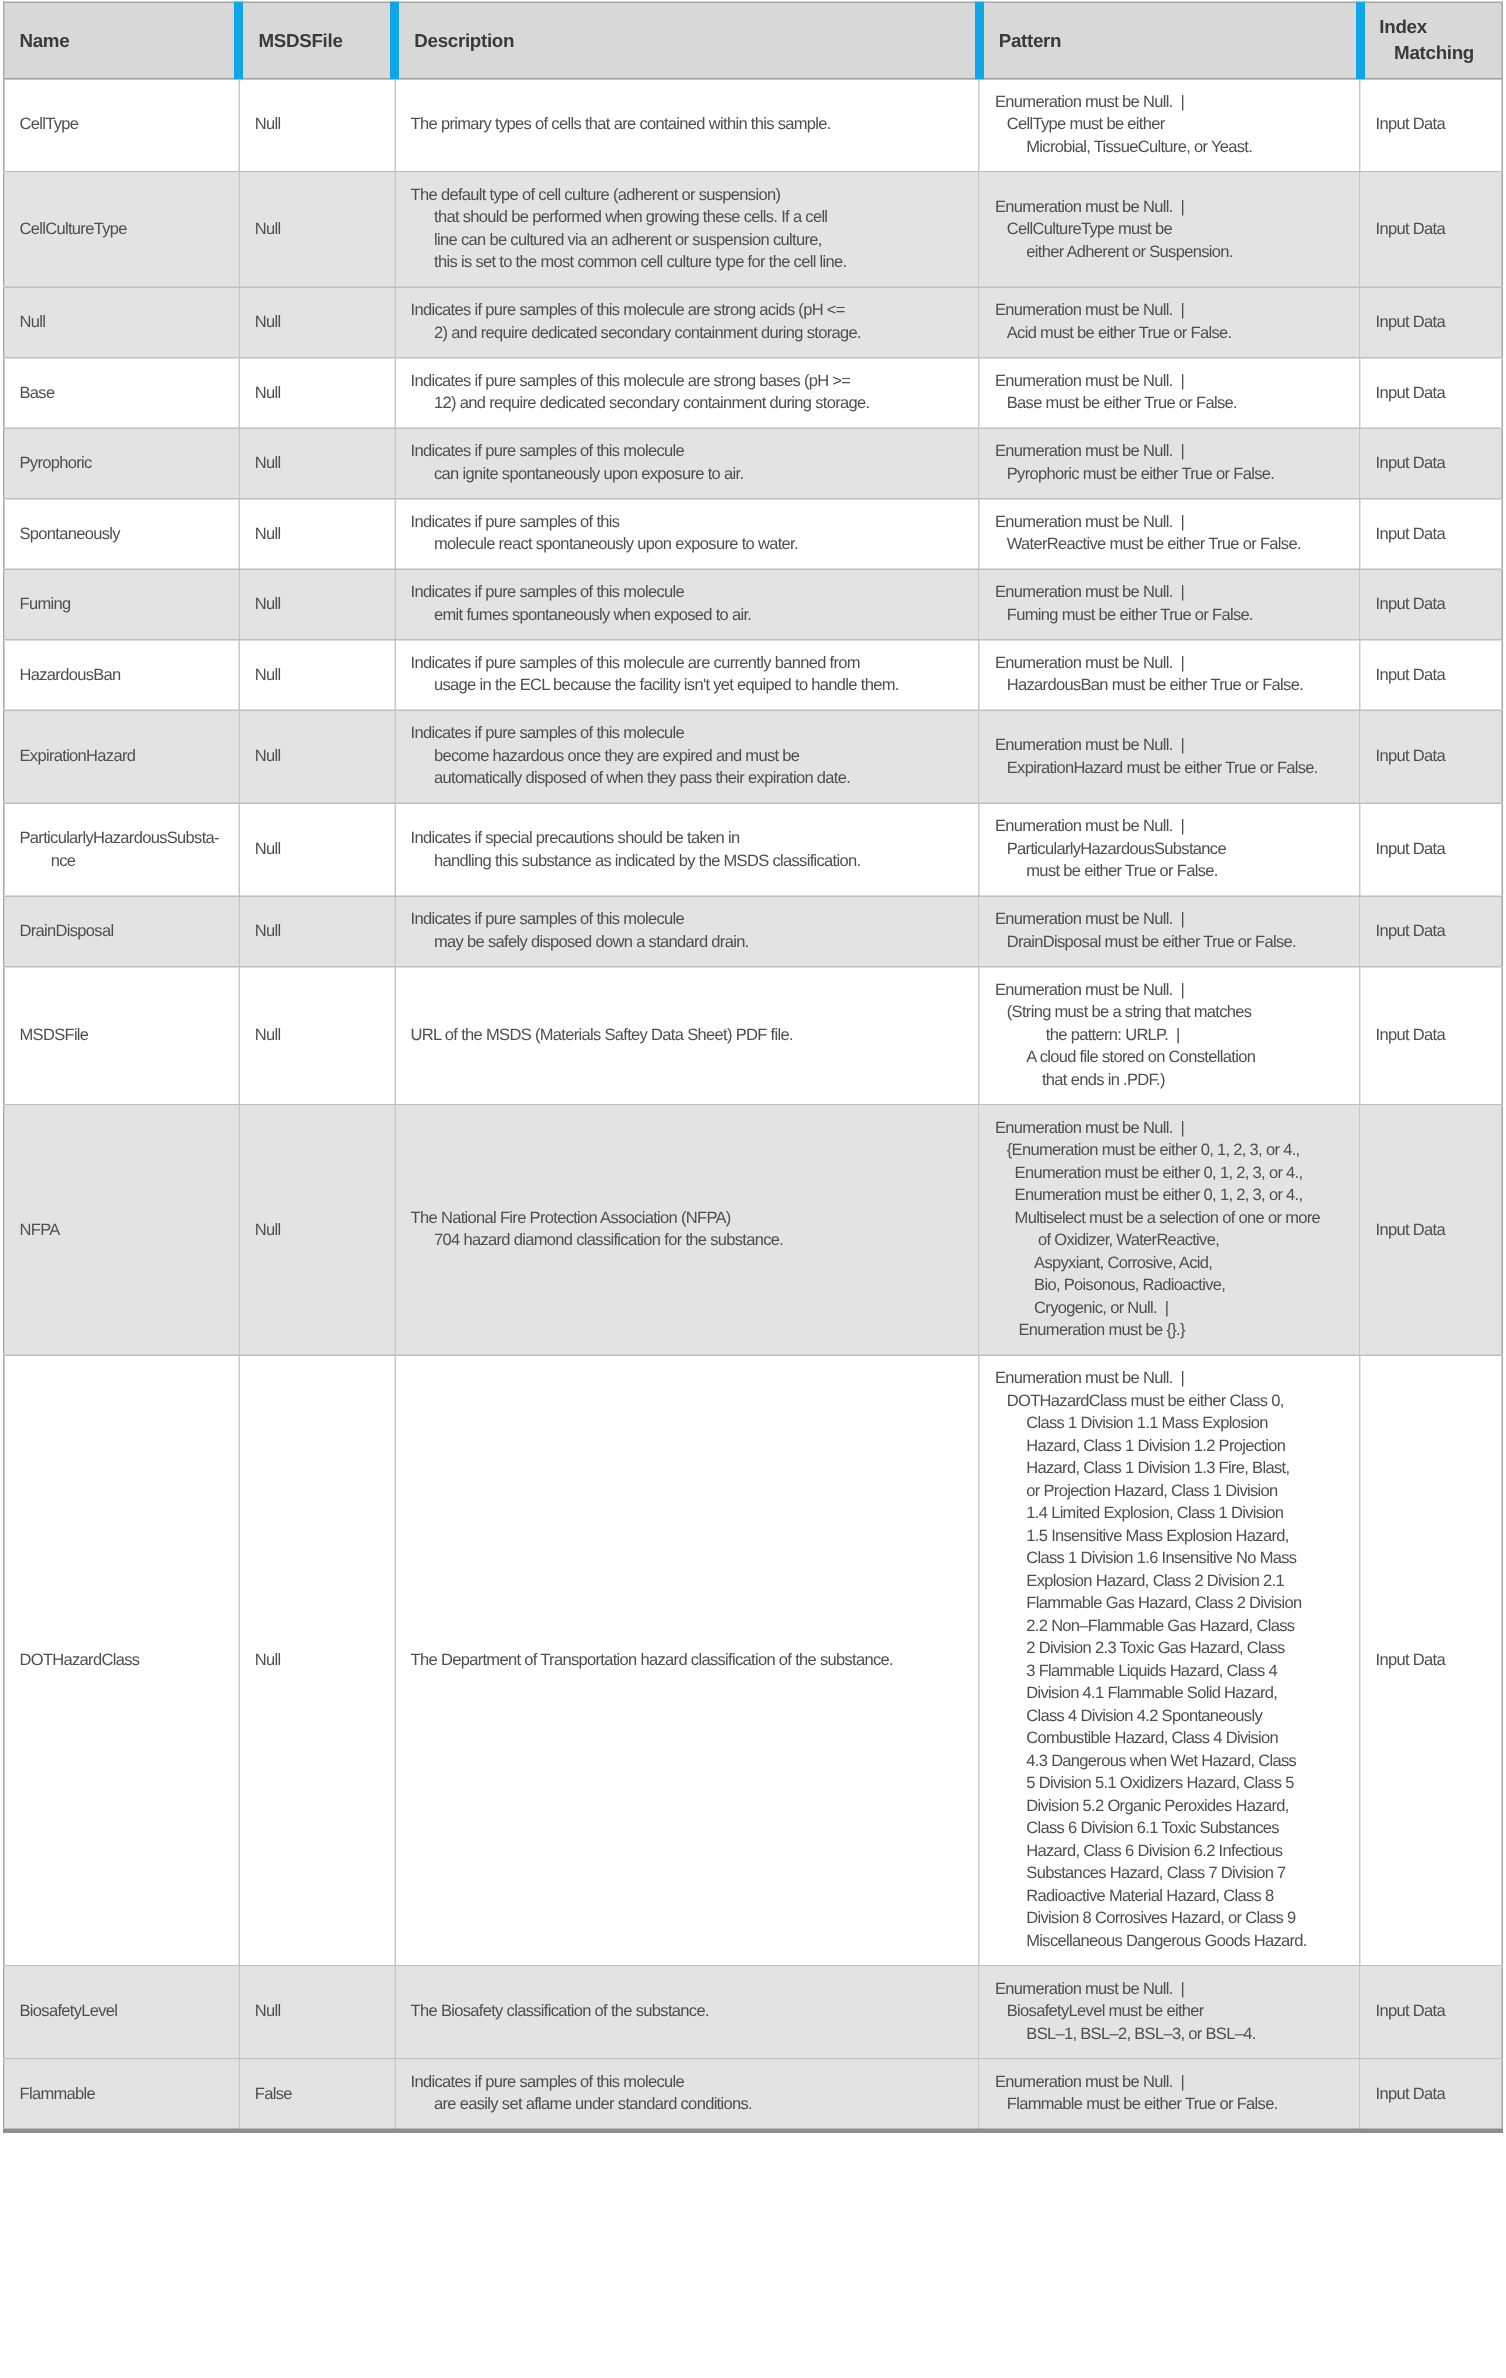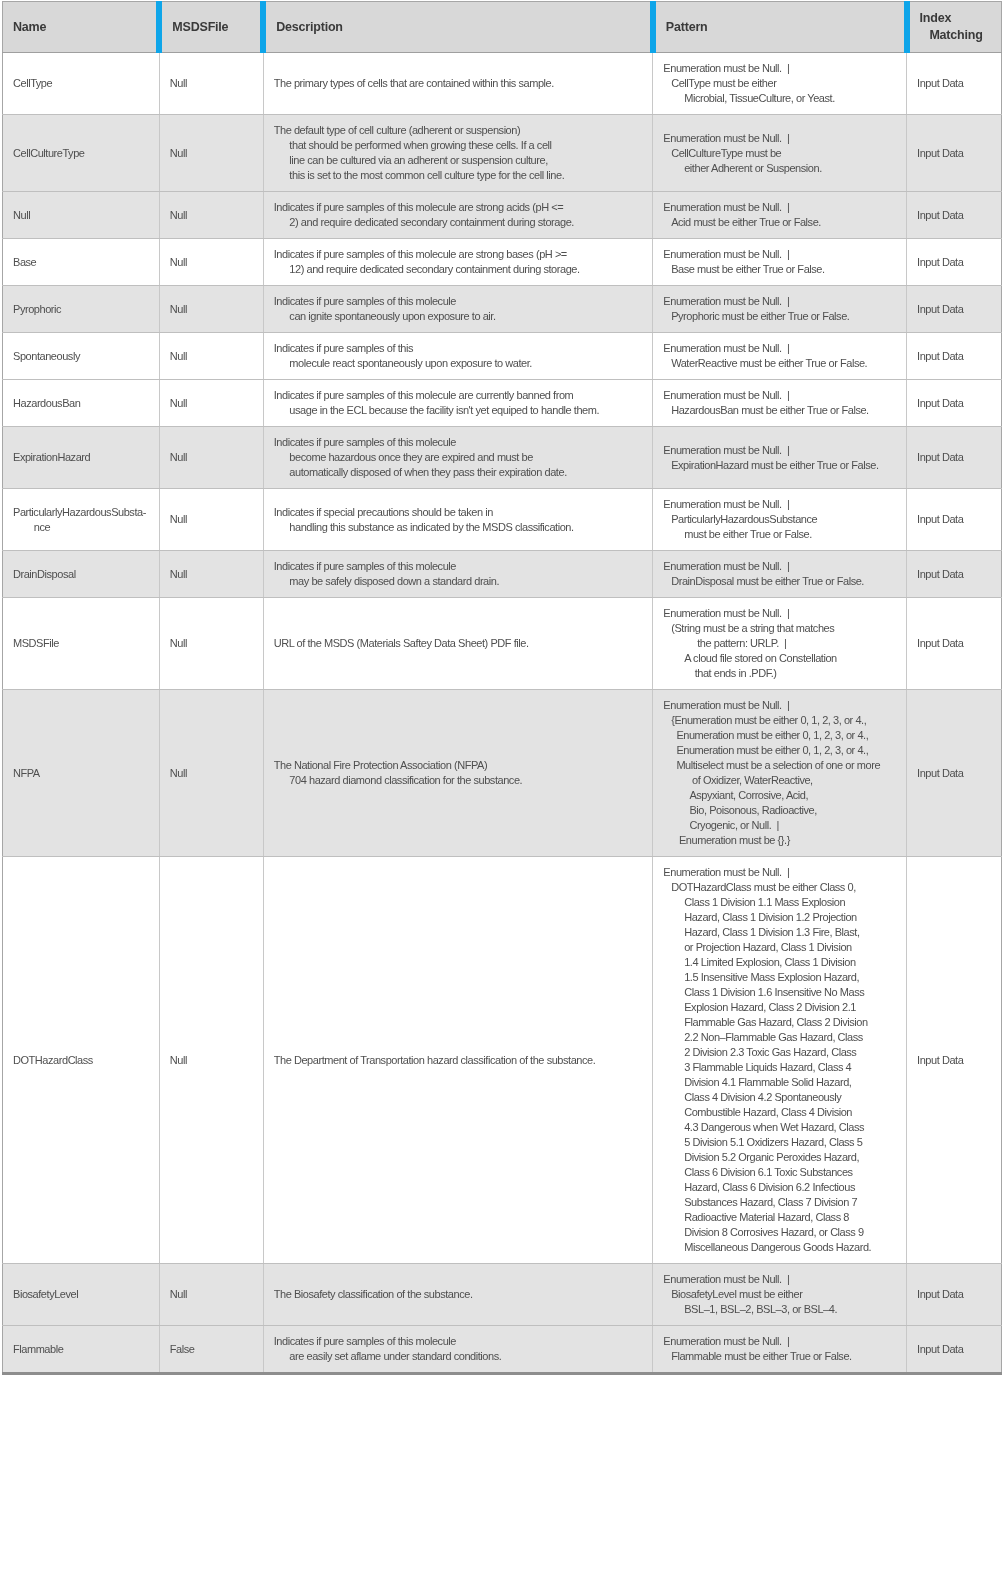--- a/index.html
+++ b/index.html
@@ -134,20 +134,29 @@
    Pyrophoric must be either True or False.</td>
     <td class="c-index">Input Data</td>
   </tr>
         <tr>
     <td class="c-name">Spontaneously</td>
     <td class="c-default">Null</td>
     <td class="c-desc">Indicates if pure samples of this
       molecule react spontaneously upon exposure to water.</td>
     <td class="c-pattern">Enumeration must be Null.  |
    WaterReactive must be either True or False.</td>
+    <td class="c-index">Input Data</td>
+  </tr>
+        <tr class="alt">
+    <td class="c-name">Fuming</td>
+    <td class="c-default">Null</td>
+    <td class="c-desc">Indicates if pure samples of this molecule
+      emit fumes spontaneously when exposed to air.</td>
+    <td class="c-pattern">Enumeration must be Null.  |
+   Fuming must be either True or False.</td>
     <td class="c-index">Input Data</td>
   </tr>
         <tr>
     <td class="c-name">HazardousBan</td>
     <td class="c-default">Null</td>
     <td class="c-desc">Indicates if pure samples of this molecule are currently banned from
       usage in the ECL because the facility isn't yet equiped to handle them.</td>
     <td class="c-pattern">Enumeration must be Null.  |
    HazardousBan must be either True or False.</td>
     <td class="c-index">Input Data</td>

